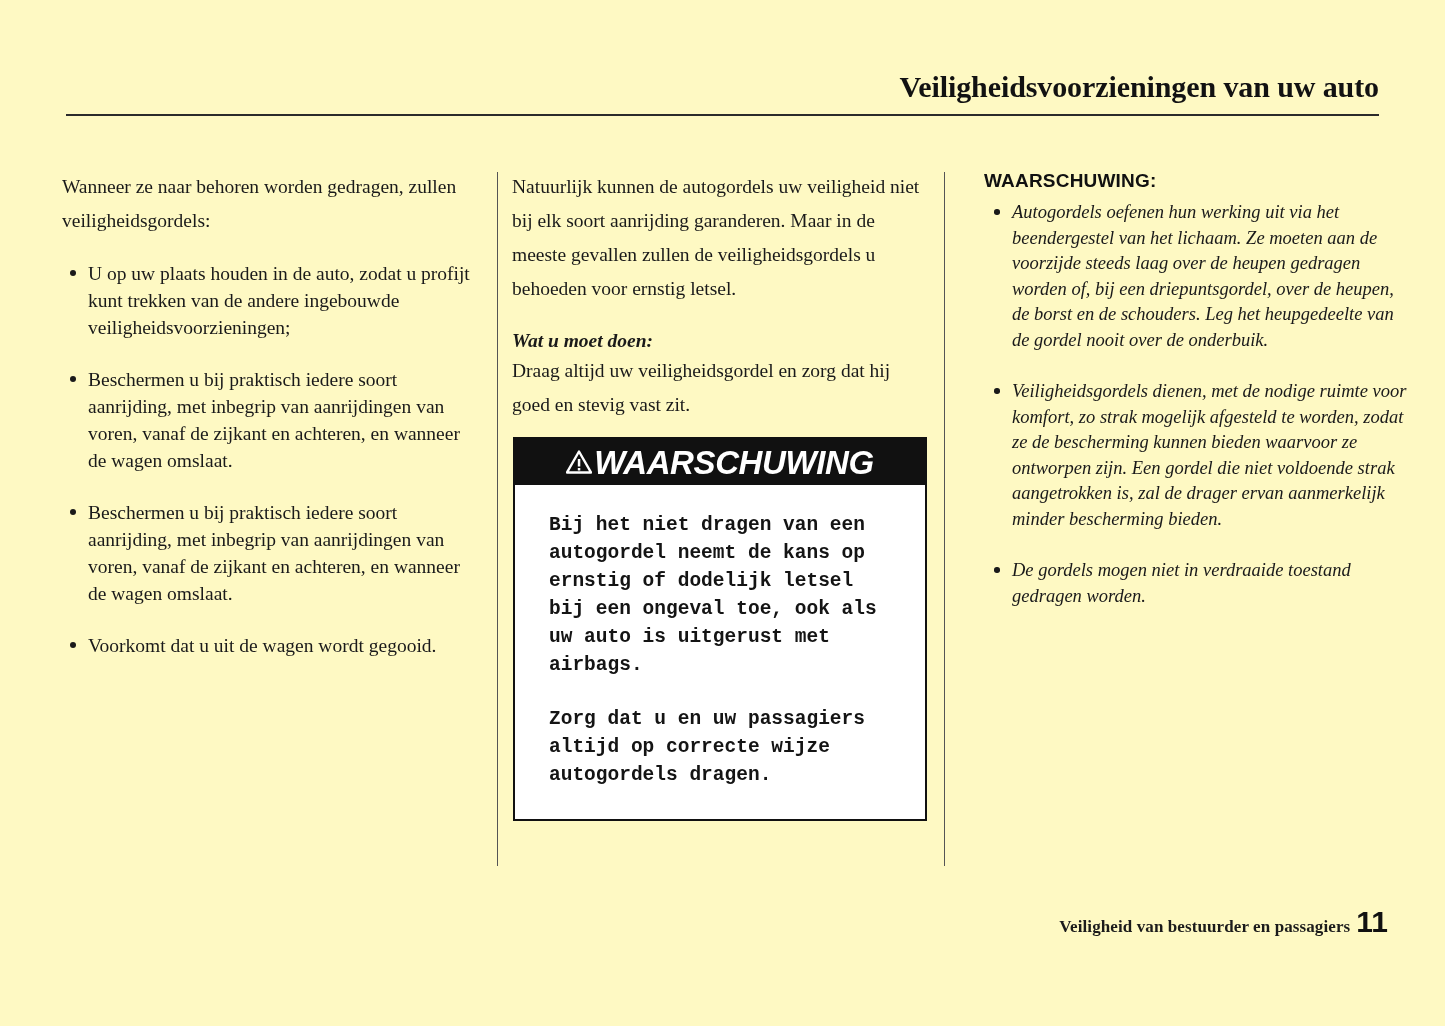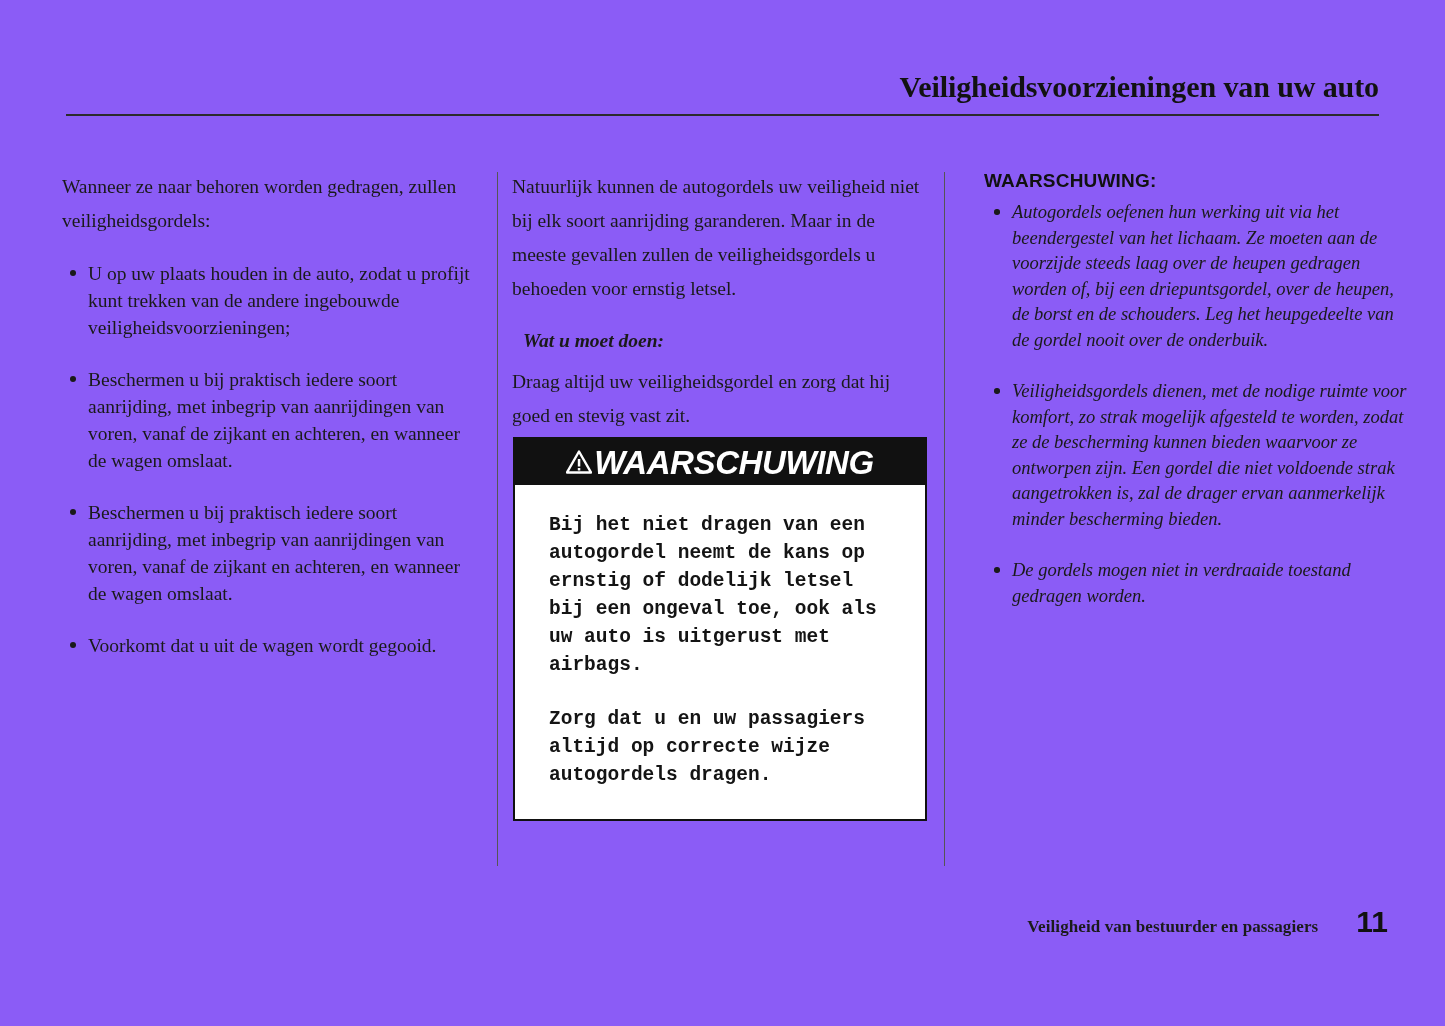--- a/index.html
+++ b/index.html
@@ -12,21 +12,21 @@
     height: 1026px;
     position: relative;
     font-family: "Liberation Serif", serif;
     color: #1a1a1a;
     overflow: hidden;
   }
 
   .page {
     position: absolute;
     inset: 0;
-    background: #8b5cf6;
+    background: #fef9c3;
   }
 
   
   .header-title {
     position: absolute;
     left: 66px;
     top: 70px;
     width: 1313px;
     text-align: right;
     font-family: "Liberation Serif", serif;
@@ -96,21 +96,21 @@
 
   
   .col-1 ul.bullets { margin-top: 16px; }
 
   
   .lead-in {
     font-weight: bold;
     font-style: italic;
     font-size: 19.5px;
     line-height: 26px;
-    margin: 11px;
+    margin: 0;
     color: #1a1a1a;
   }
 
   
   .warning-box {
     position: absolute;
     left: 513px;
     top: 437px;
     width: 414px;
     border: 2px solid #111;
@@ -179,21 +179,21 @@
 
   
   .footer {
     position: absolute;
     left: 960px;
     top: 905px;
     width: 428px;
     display: flex;
     align-items: baseline;
     justify-content: flex-end;
-    gap: 38px;
+    gap: 6px;
   }
   .footer-text {
     font-family: "Liberation Serif", serif;
     font-weight: bold;
     font-size: 17px;
     color: #1b1b1b;
     letter-spacing: 0.1px;
   }
   .footer-page {
     font-family: "Liberation Sans", sans-serif;

